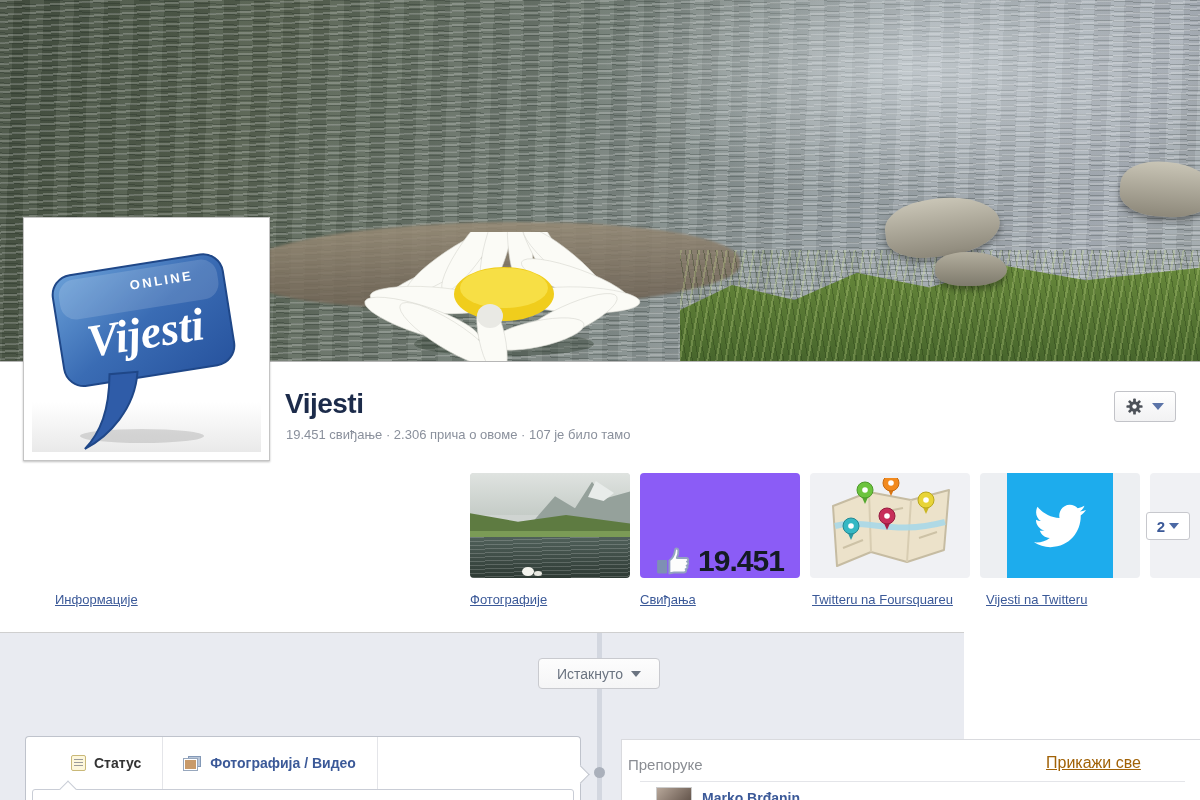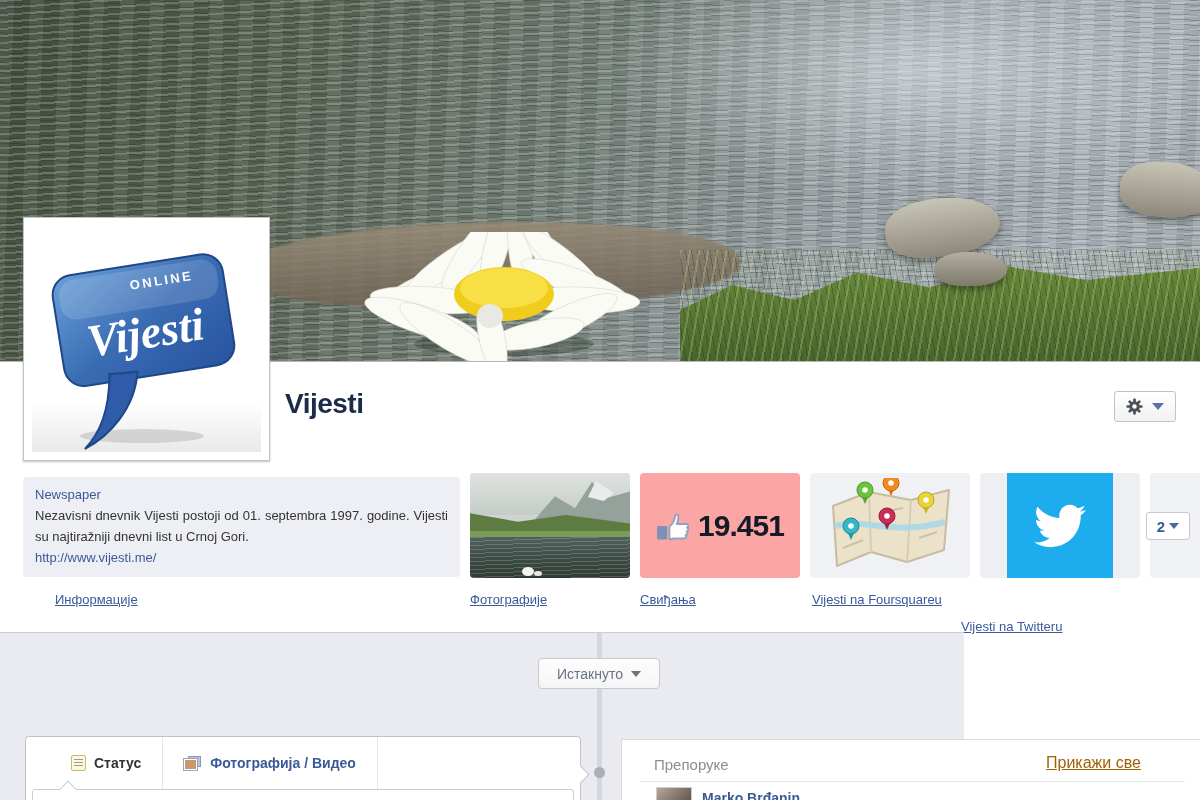--- a/index.html
+++ b/index.html
@@ -49,21 +49,21 @@
                  display:flex; align-items:center; justify-content:center; gap:9px; cursor:pointer; }
   .caret { width:0; height:0; border-left:6px solid transparent; border-right:6px solid transparent; border-top:7px solid #5b74a8; }
 
   
   .about-box { position:absolute; left:23px; top:477px; width:437px; height:100px;
                background:#edeff5; border-radius:4px; padding:7px 12px; font-size:13px; line-height:21px; color:#333; }
   .about-box a, .link { color:#3b5998; text-decoration:none; }
   .about-desc { text-align:justify; }
   .app-label { position:absolute; top:592px; font-size:13px; color:#3b5998; cursor:pointer; }
   .app-box { position:absolute; top:473px; width:160px; height:105px; border-radius:4px; overflow:hidden; cursor:pointer; }
-  .likes-box { background:#fca5a5; display:flex; align-items:center; justify-content:center; gap:4px; }
+  .likes-box { background:#8b5cf6; display:flex; align-items:flex-end; justify-content:center; gap:4px; }
   .likes-count { font-size:30px; font-weight:bold; color:#141b24; letter-spacing:-1px; }
   .fsq-box { background:#f0f1f4; display:flex; align-items:center; justify-content:center; }
   .tw-box { background:#edeff2; }
   .tw-blue { position:absolute; left:27px; top:0; width:106px; height:105px; background:#1daced;
              display:flex; align-items:center; justify-content:center; }
   .partial-box { position:absolute; left:1150px; top:473px; width:50px; height:105px; background:#f0f1f4; border-radius:4px 0 0 4px; }
   .apps-toggle { position:absolute; left:1146px; top:512px; width:44px; height:28px;
                  background:#fff; border:1px solid #c7c8cd; border-radius:3px;
                  display:flex; align-items:center; justify-content:center; gap:4px; cursor:pointer; }
   .apps-toggle .num { color:#3b5998; font-weight:bold; font-size:15px; }
@@ -114,21 +114,21 @@
   .icon-note::before { content:""; position:absolute; left:2px; top:3px; width:9px; height:1px; background:#9b9b9b;
                        box-shadow:0 3px 0 #9b9b9b, 0 6px 0 #9b9b9b; }
   .icon-photos { width:18px; height:15px; position:relative; }
   .icon-photos .back { position:absolute; left:4px; top:0; width:13px; height:11px; background:#b9c6d9; border:1px solid #8399b7; }
   .icon-photos .front { position:absolute; left:0; top:3px; width:13px; height:11px; background:#c89a6a; border:1px solid #fff; outline:1px solid #97a7bd; }
   .icon-offer { width:16px; height:16px; background:#fbf3cf; border:1px dashed #ccb863; border-radius:2px; }
 
   
   .recommend-box { position:absolute; left:621px; top:106px; width:579px; height:62px;
                    background:#fff; border:1px solid #d9dade; border-right:none; }
-  .recommend-title { position:absolute; left:32px; top:16px; font-size:15px; color:#8a8d93; }
+  .recommend-title { position:absolute; left:6px; top:16px; font-size:15px; color:#8a8d93; }
   .recommend-showall { position:absolute; left:424px; top:14px; font-size:16px; color:#a16207; cursor:pointer; }
   .recommend-divider { position:absolute; left:18px; top:41px; width:545px; height:1px; background:#e4e5e9; }
   .recommend-item { position:absolute; left:34px; top:47px; display:flex; gap:10px; align-items:flex-start; }
   .recommend-avatar { width:36px; height:36px; background:linear-gradient(135deg,#b7a79a,#6e5f55 60%,#3c342e);
                       border:1px solid #ccc; }
   .recommend-name { font-size:14px; font-weight:bold; color:#3b5998; padding-top:3px; cursor:pointer; }
 </style>
 </head>
 <body>
 
@@ -186,40 +186,36 @@
           <path d="M72 142 C66 178 54 198 36 212 C62 203 92 180 100 144 Z" fill="#2f5ca8" stroke="#1f4788" stroke-width="2"></path>
           <rect x="34" y="43" width="160" height="40" rx="16" fill="#ffffff" opacity="0.14"></rect>
           <text x="138" y="62" font-family="Liberation Sans, sans-serif" font-size="13" font-weight="bold" letter-spacing="2.5" fill="#ffffff" text-anchor="middle">ONLINE</text>
           <text x="114" y="122" font-family="Liberation Serif, serif" font-size="46" font-style="italic" font-weight="bold" fill="#ffffff" text-anchor="middle">Vijesti</text>
         </g>
       </svg>
     </div>
   </div>
 
   <div class="page-title">Vijesti</div>
+  <div class="page-subtitle">19.451 свиђање · 2.306 прича о овоме · 107 је било тамо</div>
 
   <div class="gear-button">
     <svg width="17" height="17" viewBox="0 0 20 20">
       <g fill="#4d5259">
         <rect x="8.4" y="0.5" width="3.2" height="19" rx="1"></rect>
         <rect x="8.4" y="0.5" width="3.2" height="19" rx="1" transform="rotate(45 10 10)"></rect>
         <rect x="8.4" y="0.5" width="3.2" height="19" rx="1" transform="rotate(90 10 10)"></rect>
         <rect x="8.4" y="0.5" width="3.2" height="19" rx="1" transform="rotate(135 10 10)"></rect>
         <circle cx="10" cy="10" r="6.2"></circle>
       </g>
       <circle cx="10" cy="10" r="2.6" fill="#ffffff"></circle>
     </svg>
     <span class="caret"></span>
   </div>
 
-  <div class="about-box">
-    <a href="#">Newspaper</a>
-    <div class="about-desc">Nezavisni dnevnik Vijesti postoji od 01. septembra 1997. godine. Vijesti su najtiražniji dnevni list u Crnoj Gori.</div>
-    <a href="#">http://www.vijesti.me/</a>
-  </div>
   <a href="#" class="app-label" style="left:55px;">Информације</a>
 
   <div class="app-box photos-thumb" style="left:470px;">
     <div class="pt-sky"></div>
     <div class="pt-mtn"></div>
     <div class="pt-peak"></div>
     <div class="pt-hill"></div>
     <div class="pt-meadow"></div>
     <div class="pt-water"></div>
     <div class="pt-flower"></div>
@@ -253,30 +249,30 @@
           <circle cx="103" cy="22" r="2.8" fill="#fff"></circle>
         <path d="M64 52 L59 41 L69 41 Z" fill="#a81f47"></path>
           <circle cx="64" cy="38" r="8" fill="#c72e5a" stroke="#951b3f"></circle>
           <circle cx="64" cy="38" r="2.8" fill="#fff"></circle>
         <path d="M28 62 L23 51 L33 51 Z" fill="#2b9aa5"></path>
           <circle cx="28" cy="48" r="8" fill="#35b8c4" stroke="#258892"></circle>
           <circle cx="28" cy="48" r="2.8" fill="#fff"></circle>
       </g>
     </svg>
   </div>
-  <a href="#" class="app-label" style="left:812px;">Vijesti na Foursquareu</a>
+  <a href="#" class="app-label" style="left:812px;">Twitteru na Foursquareu</a>
 
   <div class="app-box tw-box" style="left:980px;">
     <div class="tw-blue">
       <svg width="62" height="52" viewBox="0 0 24 24">
         <path fill="#ffffff" d="M23.954 4.569c-.885.389-1.83.654-2.825.775 1.014-.611 1.794-1.574 2.163-2.723-.951.555-2.005.959-3.127 1.184-.896-.959-2.173-1.559-3.591-1.559-2.717 0-4.92 2.203-4.92 4.917 0 .39.045.765.127 1.124C7.691 8.094 4.066 6.13 1.64 3.161c-.427.722-.666 1.561-.666 2.475 0 1.71.87 3.213 2.188 4.096-.807-.026-1.566-.248-2.228-.616v.061c0 2.385 1.693 4.374 3.946 4.827-.413.111-.849.171-1.296.171-.314 0-.615-.03-.916-.086.631 1.953 2.445 3.377 4.604 3.417-1.68 1.319-3.809 2.105-6.102 2.105-.39 0-.779-.023-1.17-.067 2.189 1.394 4.768 2.209 7.557 2.209 9.054 0 13.999-7.496 13.999-13.986 0-.209 0-.42-.015-.63.961-.689 1.8-1.56 2.46-2.548z"></path>
       </svg>
     </div>
   </div>
-  <a href="#" class="app-label" style="left:961px;margin-top:27px;">Vijesti na Twitteru</a>
+  <a href="#" class="app-label" style="left:986px;">Vijesti na Twitteru</a>
 
   <div class="partial-box"></div>
   <div class="apps-toggle">
     <span class="num">2</span>
     <span class="caret" style="border-top-color:#4b69a5;"></span>
   </div>
 
   <div class="timeline-section">
     <div class="timeline-line"></div>
     <div class="timeline-dot"></div>

